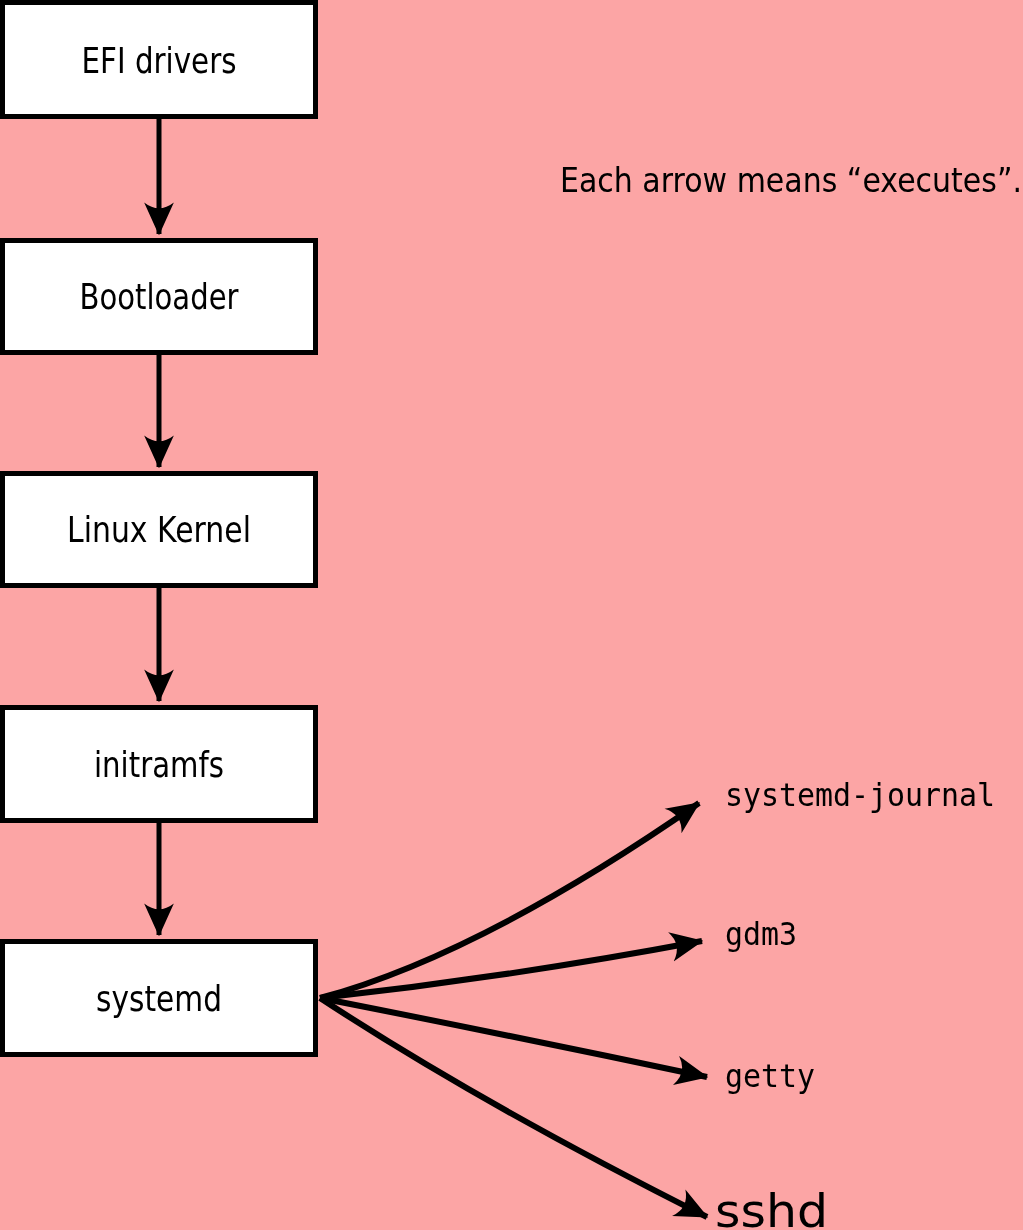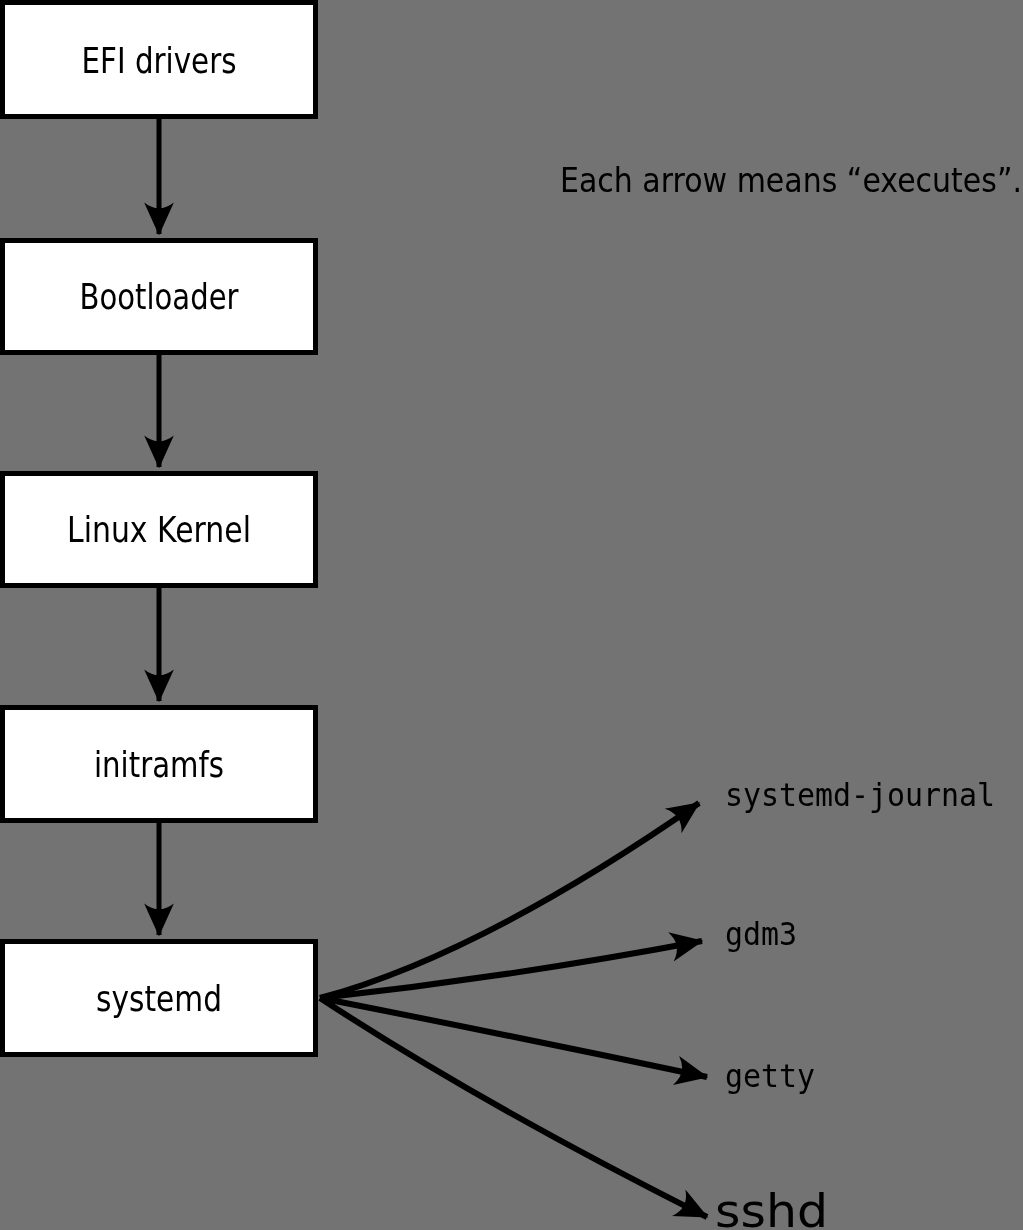--- a/index.html
+++ b/index.html
@@ -4,21 +4,21 @@
 <style>
   html, body {
     margin: 0;
     padding: 0;
     background: #ffffff;
   }
   .stage {
     position: relative;
     width: 1023px;
     height: 1230px;
-    background: #737373;
+    background: #fca5a5;
     overflow: hidden;
   }
   svg { display: block; }
 
   .box {
     fill: #ffffff;
     stroke: #000000;
     stroke-width: 5;
   }
   .box-label {

